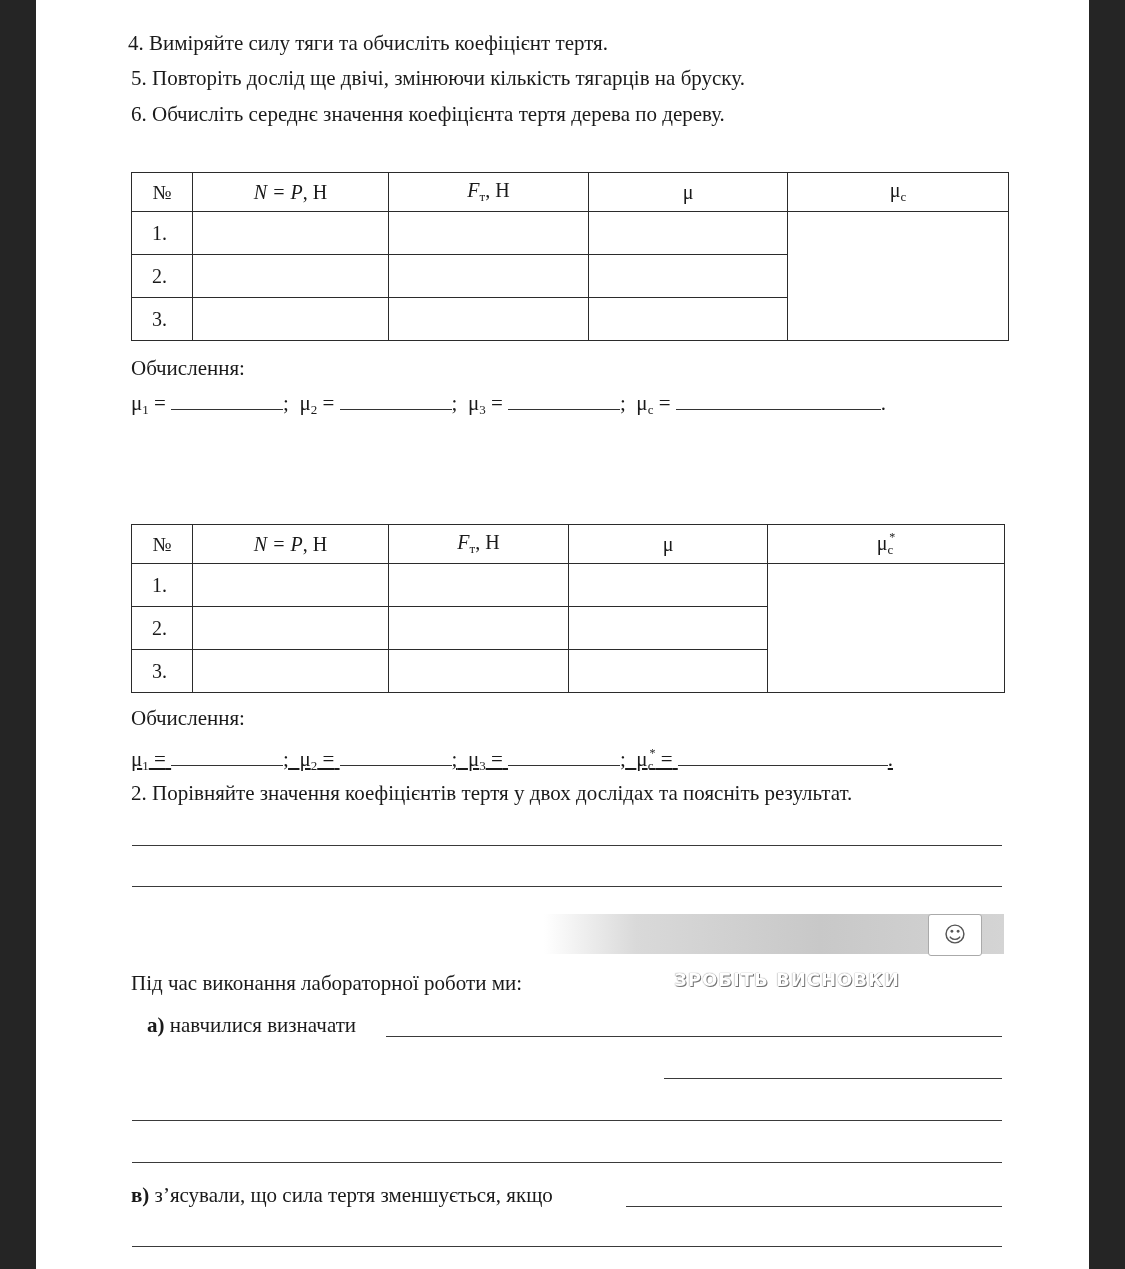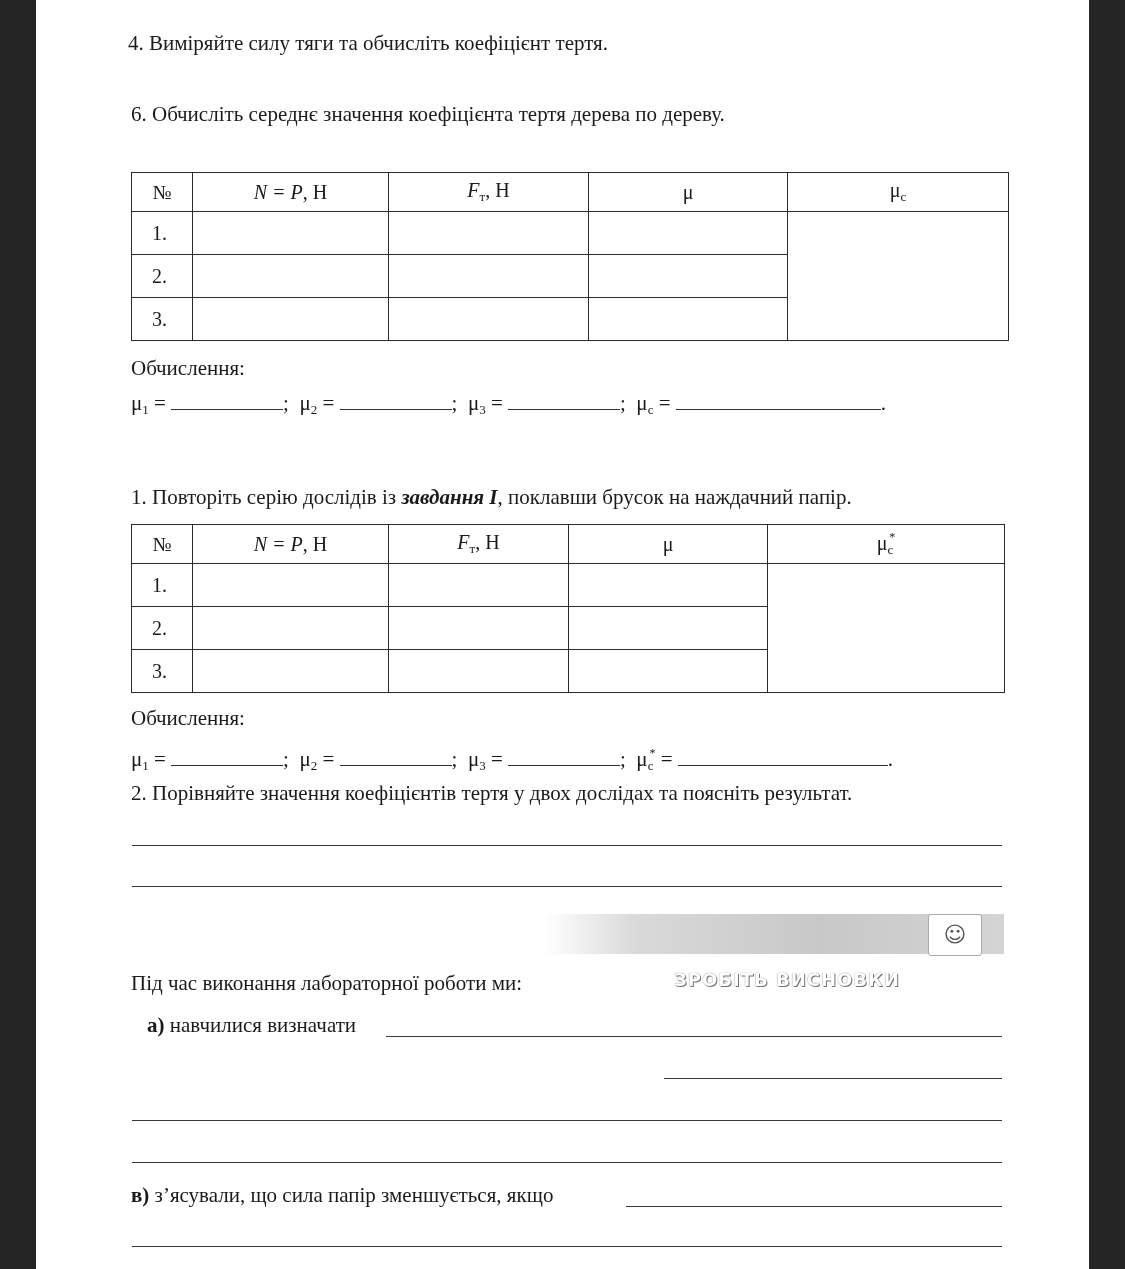--- a/index.html
+++ b/index.html
@@ -39,20 +39,21 @@
       border: 1.5px solid #aaa; border-radius: 3px; font-family: "DejaVu Sans", sans-serif;
       font-size: 22px; text-align: center; line-height: 40px; color: #555;
     }
   </style>
 </head>
 <body>
 
 <div class="page">
 
   <div class="abs line" style="left:92px;top:30px;">4. Виміряйте силу тяги та обчисліть коефіцієнт тертя.</div>
+  <div class="abs line" style="left:95px;top:65px;">5. Повторіть дослід ще двічі, змінюючи кількість тягарців на бруску.</div>
   <div class="abs line" style="left:95px;top:101px;">6. Обчисліть середнє значення коефіцієнта тертя дерева по дереву.</div>
 
   <table class="grid" style="left:95px;top:172px;width:878px;">
     <tbody>
         <tr>
       <th style="width:60px;">№</th>
       <th style="width:195px;"><i class="it">N = P</i><span>, Н</span></th>
       <th style="width:199px;"><i class="it">F</i><span class="sub">т</span><span>, Н</span></th>
       <th style="width:198px;">μ</th>
       <th><span>μ</span><span class="sub">c</span></th>
@@ -84,23 +85,20 @@
     <span>μ</span><span class="sub">1</span><span> =</span>
     <span class="blank" style="width:112px;"></span><span>;</span>&nbsp;
     <span>μ</span><span class="sub">2</span><span> =</span>
     <span class="blank" style="width:112px;"></span><span>;</span>&nbsp;
     <span>μ</span><span class="sub">3</span><span> =</span>
     <span class="blank" style="width:112px;"></span><span>;</span>&nbsp;
     <span>μ</span><span class="sub">c</span><span> =</span>
     <span class="blank" style="width:205px;"></span><span>.</span>
   </div>
 
-  <div class="abs line" style="left:95px;top:484px;">
-    <span>1. Повторіть серію дослідів із </span><b class="bi">завдання І</b><span>, поклавши брусок на наждачний папір.</span>
-  </div>
 
   <table class="grid" style="left:95px;top:524px;width:874px;">
     <tbody>
         <tr>
       <th style="width:60px;height:35px;">№</th>
       <th style="width:195px;"><i class="it">N = P</i><span>, Н</span></th>
       <th style="width:179px;"><i class="it">F</i><span class="sub">т</span><span>, Н</span></th>
       <th style="width:198px;">μ</th>
       <th><span>μ</span><span class="sub">c</span><span class="sup">*</span></th>
     </tr>
@@ -120,21 +118,21 @@
     <tr style="height:43px;">
       <td class="num">3.</td>
       <td></td>
       <td></td>
       <td></td>
     </tr>
   </tbody>
     </table>
 
   <div class="abs line" style="left:95px;top:705px;">Обчислення:</div>
-  <div class="abs line" style="left:95px;top:740px;">
+  <div class="abs line" style="left:95px;top:740px;text-decoration:underline;">
     <span>μ</span><span class="sub">1</span><span> =</span>
     <span class="blank" style="width:112px;"></span><span>;</span>&nbsp;
     <span>μ</span><span class="sub">2</span><span> =</span>
     <span class="blank" style="width:112px;"></span><span>;</span>&nbsp;
     <span>μ</span><span class="sub">3</span><span> =</span>
     <span class="blank" style="width:112px;"></span><span>;</span>&nbsp;
     <span>μ</span><span class="sub">c</span><span class="sup">*</span><span> =</span>
     <span class="blank" style="width:210px;"></span><span>.</span>
   </div>
   <div class="abs line" style="left:95px;top:780px;">2. Порівняйте значення коефіцієнтів тертя у двох дослідах та поясніть результат.</div>
@@ -153,18 +151,18 @@
     <b>а)</b><span> навчилися визначати</span>
   </div>
   <div class="rule" style="left:350px;width:616px;top:1036px;"></div>
 
   <div class="rule" style="left:628px;width:338px;top:1078px;"></div>
 
   <div class="rule" style="left:96px;width:870px;top:1120px;"></div>
   <div class="rule" style="left:96px;width:870px;top:1162px;"></div>
 
   <div class="abs line" style="left:95px;top:1182px;">
-    <b>в)</b><span> з’ясували, що сила папір зменшується, якщо</span>
+    <b>в)</b><span> з’ясували, що сила тертя зменшується, якщо</span>
   </div>
   <div class="rule" style="left:590px;width:376px;top:1206px;"></div>
 
   <div class="rule" style="left:96px;width:870px;top:1246px;"></div>
 </div>
 
 </body></html>

